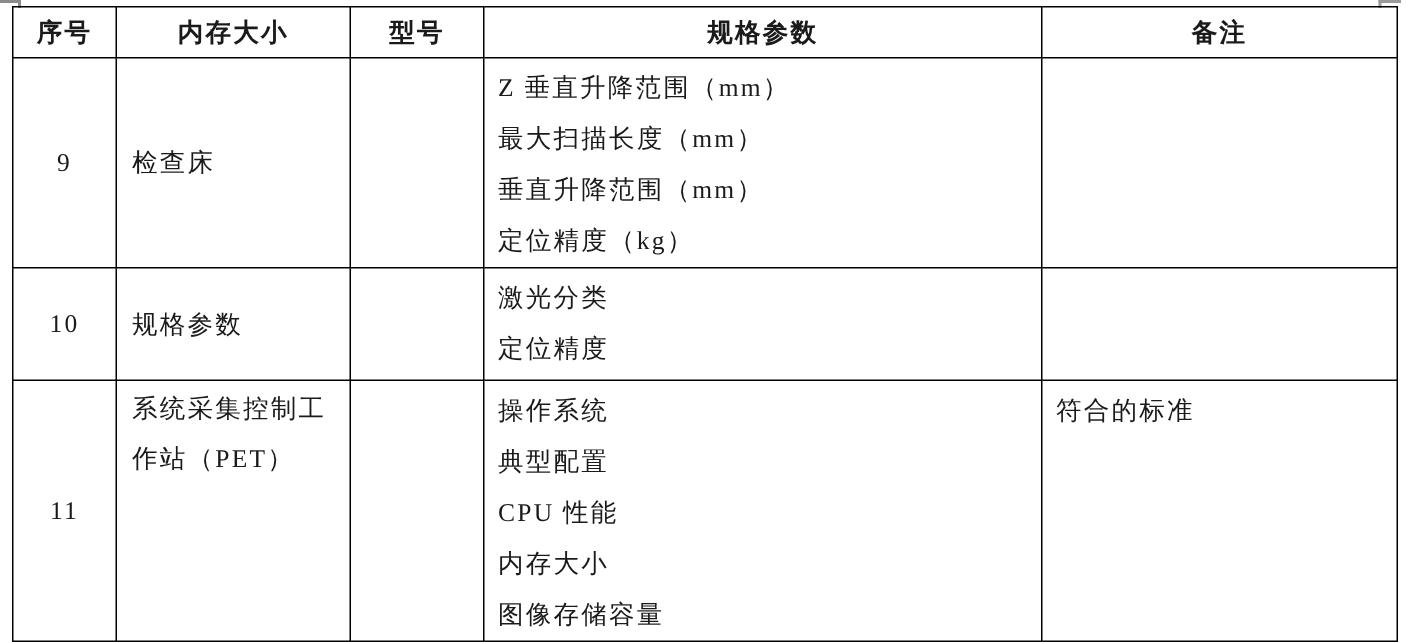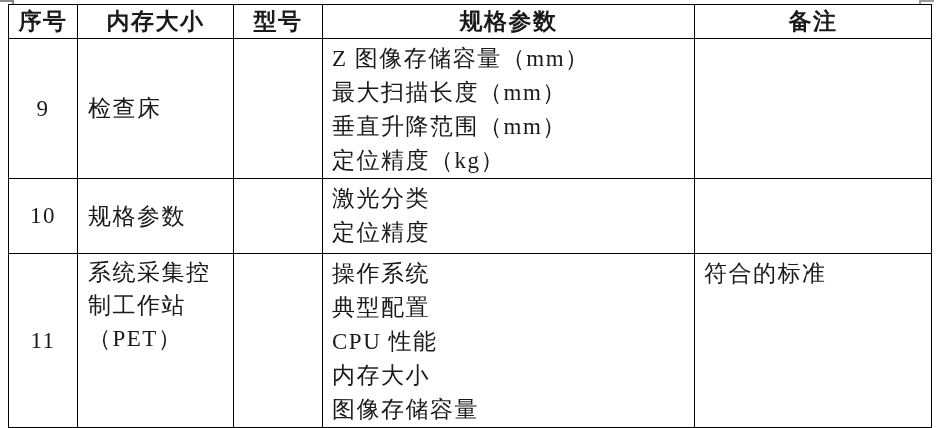--- a/index.html
+++ b/index.html
@@ -3,21 +3,21 @@
 <meta charset="utf-8">
 <style>
   html,body{margin:0;padding:0;background:#ffffff;width:938px;height:428px;overflow:hidden;
     font-family:"Liberation Serif","DejaVu Serif",serif;color:#1a1a1a;}
   .stage{position:relative;width:938px;height:428px;background:#fff;}
   
   .mark-tl{position:absolute;left:0;top:0;width:12px;height:4px;border-top:2px solid #8a8a8a;border-right:2px solid #8a8a8a;}
   .mark-tr{position:absolute;left:919px;top:0;width:13px;height:4px;border-top:2px solid #9a9a9a;border-left:2px solid #9a9a9a;}
   table.spec-table{position:absolute;left:8px;top:4px;border-collapse:collapse;table-layout:fixed;width:923px;}
   .spec-table td,.spec-table th{border:1.5px solid #000;background:#fff;overflow:hidden;
-    font-size:23px;letter-spacing:1.5px;font-weight:normal;}
+    font-size:17px;letter-spacing:1.5px;font-weight:normal;}
   .spec-table th{height:33px;text-align:center;font-weight:bold;vertical-align:middle;padding:0;}
   td.c-no{text-align:center;vertical-align:middle;}
   td.c-name{vertical-align:middle;padding:2px 0 2px 10px;line-height:33px;}
   td.c-name.top{vertical-align:top;}
   td.c-model{padding:0;}
   td.c-spec{vertical-align:top;padding:3px 6px 0 9px;}
   td.c-spec .line{line-height:34px;white-space:nowrap;}
   td.c-remark{vertical-align:top;padding:3px 6px 0 9px;line-height:34px;}
   tr.r9{height:137px;}
   tr.r10{height:75px;}
@@ -46,21 +46,21 @@
         <th>规格参数</th>
         <th>备注</th>
       </tr>
     </thead>
     <tbody>
       <tr class="r9">
         <td class="c-no">9</td>
         <td class="c-name">检查床</td>
         <td class="c-model"></td>
         <td class="c-spec">
-          <div class="line">Z 图像存储容量（mm）</div>
+          <div class="line">Z 垂直升降范围（mm）</div>
           <div class="line">最大扫描长度（mm）</div>
           <div class="line">垂直升降范围（mm）</div>
           <div class="line">定位精度（kg）</div>
         </td>
         <td class="c-remark"></td>
       </tr>
       <tr class="r10">
         <td class="c-no">10</td>
         <td class="c-name">规格参数</td>
         <td class="c-model"></td>

